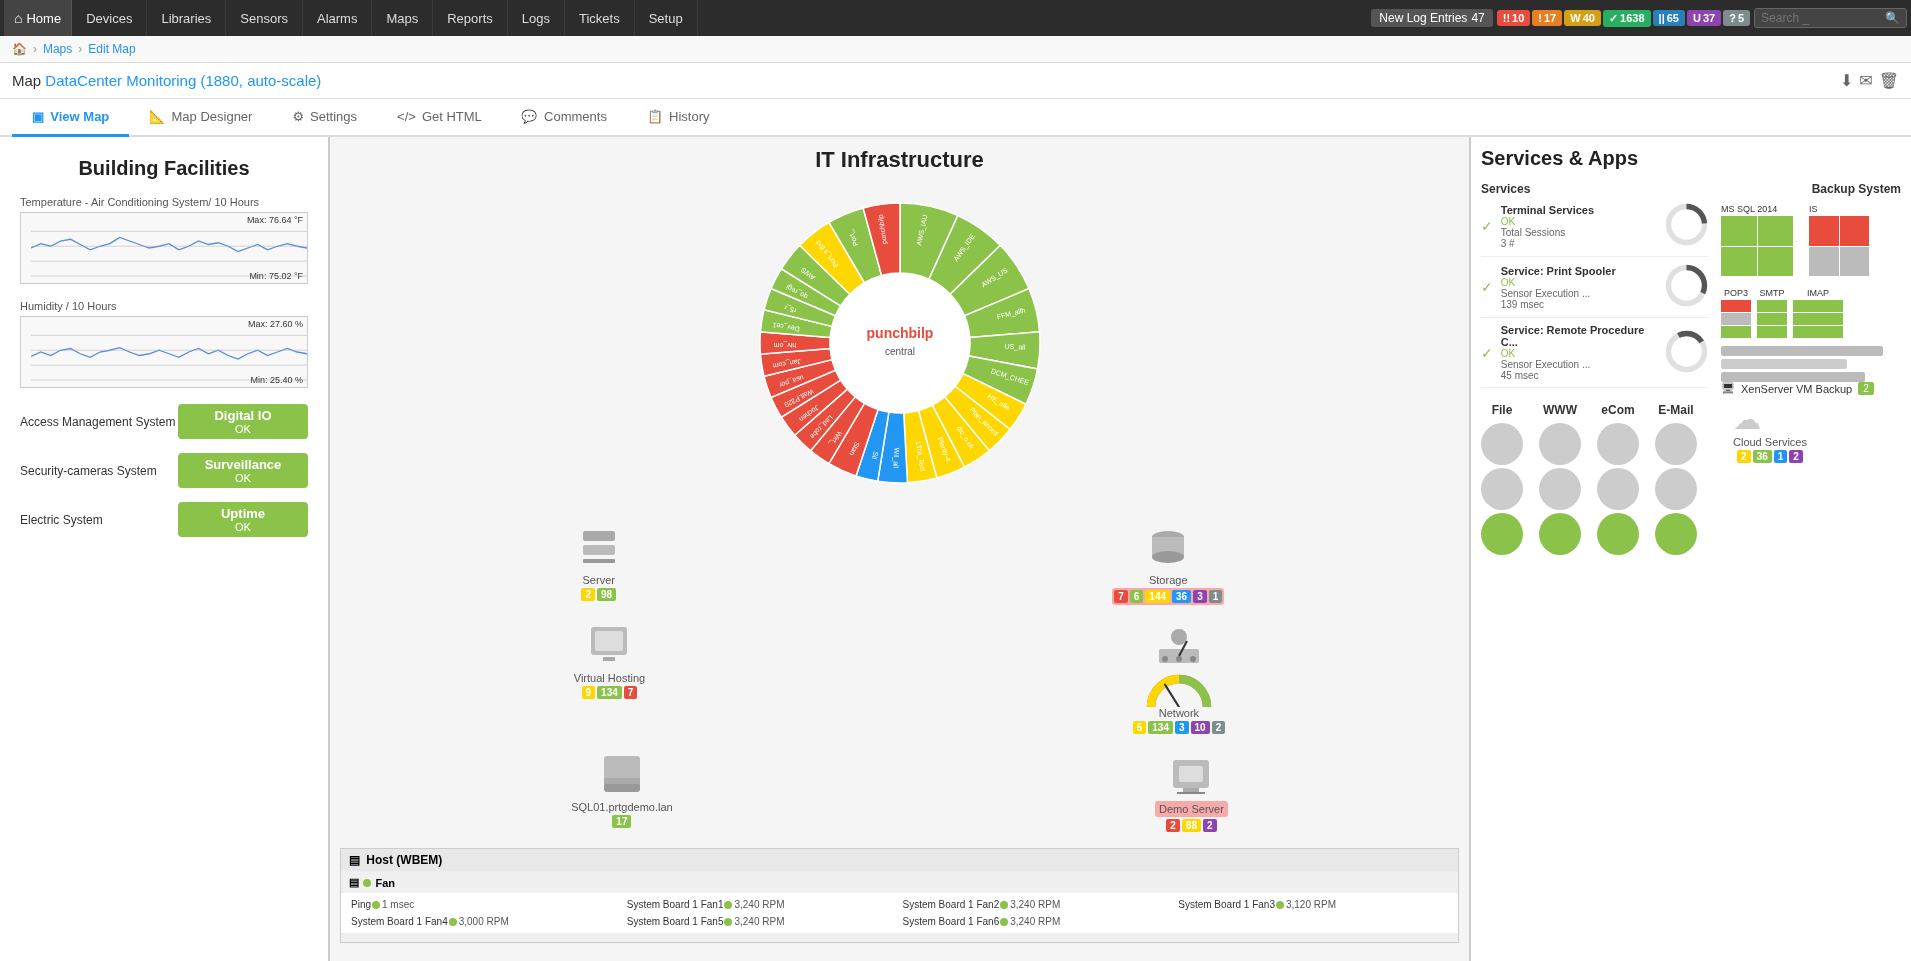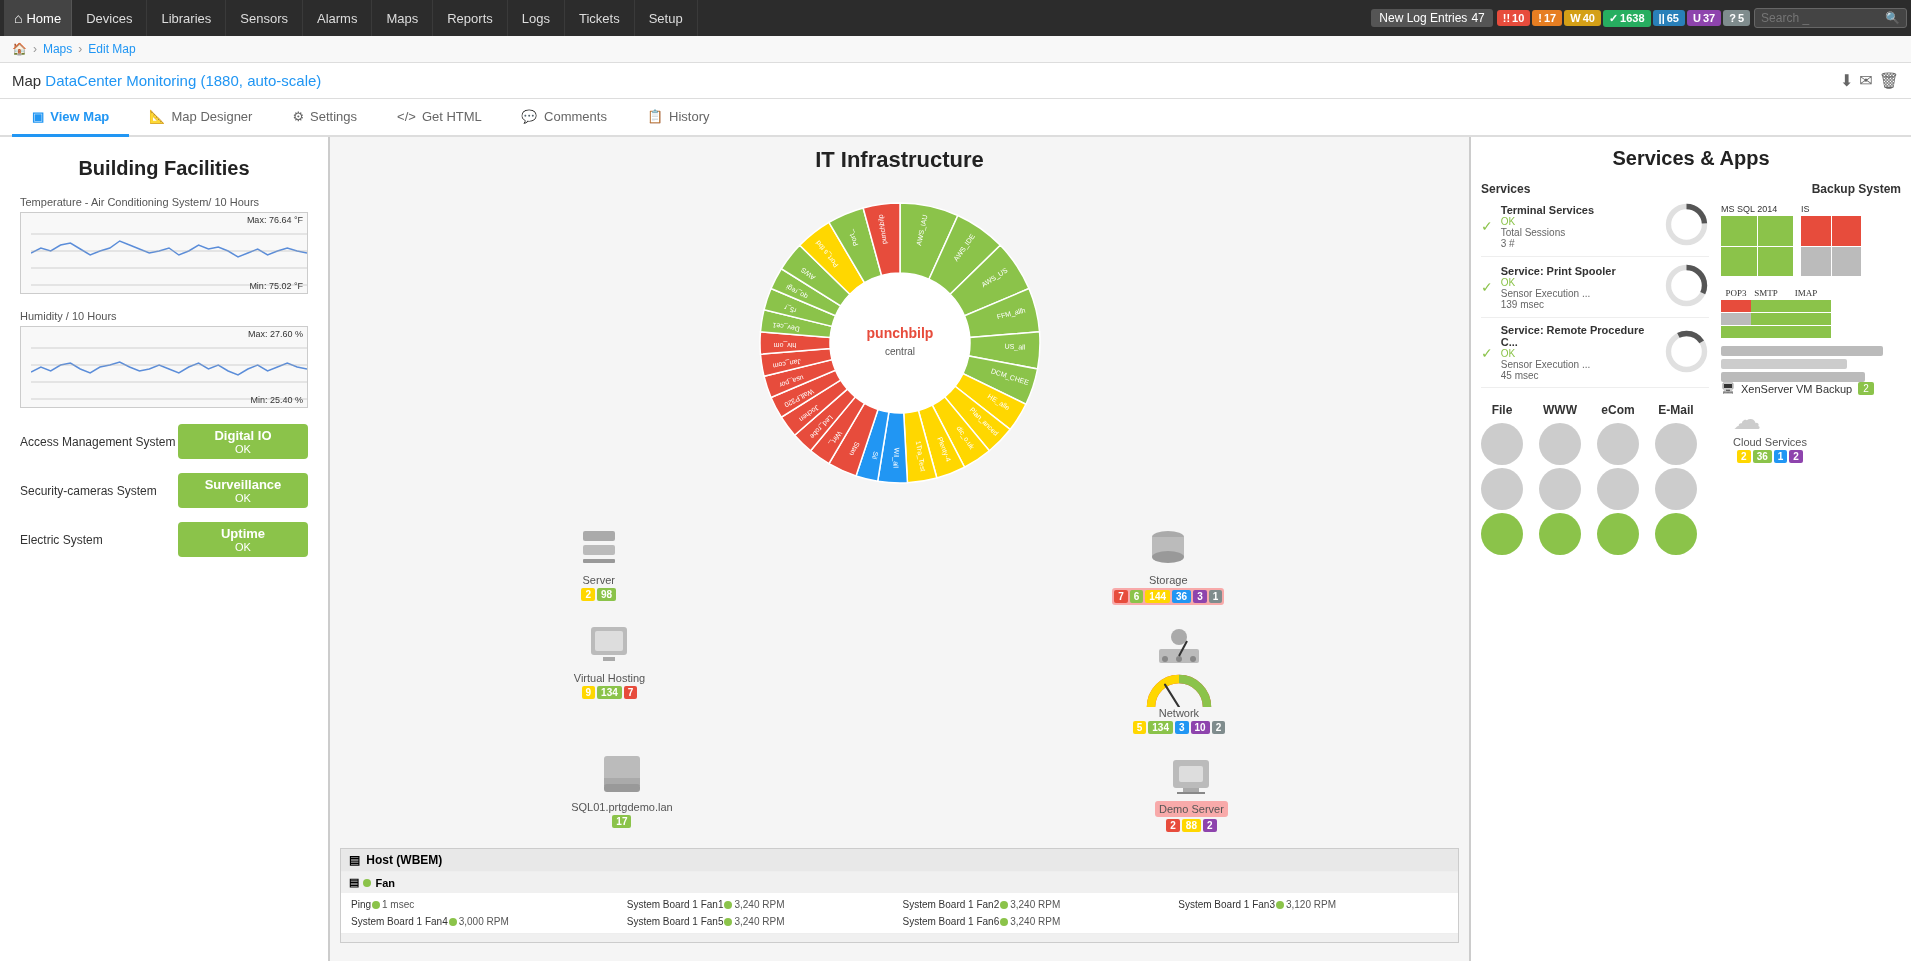--- a/index.html
+++ b/index.html
@@ -88,21 +88,21 @@
     .left-panel {
       width: 330px; background: #fff; border-right: 2px solid #ccc;
       padding: 20px; flex-shrink: 0;
     }
     .panel-title {
       font-size: 20px; font-weight: bold; color: #222; text-align: center; margin-bottom: 16px;
     }
     .chart-section { margin-bottom: 16px; }
     .chart-label { font-size: 11px; color: #555; margin-bottom: 4px; }
     .chart-box {
-      border: 1px solid #ccc; background: #f8f8f8; height: 82px; position: relative; overflow: hidden; padding-left: 10px;
+      border: 1px solid #ccc; background: #f8f8f8; height: 72px; position: relative; overflow: hidden; padding-left: 10px;
     }
     .chart-max { font-size: 9px; color: #333; position: absolute; top: 2px; right: 4px; }
     .chart-min { font-size: 9px; color: #333; position: absolute; bottom: 2px; right: 4px; }
     .chart-svg { width: 100%; height: 100%; }
 
     .facility-row {
       display: flex; align-items: center; justify-content: space-between;
       margin-bottom: 14px;
     }
     .facility-label { font-size: 12px; color: #333; }
@@ -150,21 +150,21 @@
     .host-data-grid {
       display: grid; grid-template-columns: 1fr 1fr 1fr 1fr; gap: 2px; padding: 4px 8px;
     }
     .host-sensor { display: flex; flex-direction: row; gap: 1px; padding: 2px; }
     .sensor-name { font-size: 10px; color: #333; }
     .sensor-val { font-size: 10px; color: #555; display: flex; align-items: center; gap: 2px; }
     .dot-green { width: 8px; height: 8px; border-radius: 50%; background: #8bc34a; display: inline-block; }
 
     
     .right-panel { width: 440px; background: #fff; padding: 10px; flex-shrink: 0; overflow-y: auto; }
-    .right-title { font-size: 20px; font-weight: bold; color: #222; text-align: center; margin-bottom: 12px; }
+    .right-title { font-size: 20px; font-weight: bold; color: #222; text-align: left; margin-bottom: 12px; }
     .services-label { font-size: 12px; font-weight: bold; color: #333; margin-bottom: 6px; }
     .service-row {
       display: flex; align-items: center; gap: 8px; margin-bottom: 6px; padding-bottom: 6px;
       border-bottom: 1px solid #eee;
     }
     .service-check { color: #8bc34a; font-size: 14px; }
     .service-info { flex: 1; }
     .service-name { font-size: 11px; font-weight: bold; color: #333; }
     .service-status { font-size: 10px; color: #8bc34a; }
     .service-detail { font-size: 10px; color: #666; }
@@ -622,42 +622,42 @@
               <circle cx="50" cy="50" r="40" fill="none" stroke="#e0e0e0" stroke-width="12"></circle>
               <circle cx="50" cy="50" r="40" fill="none" stroke="#555" stroke-width="12" stroke-dasharray="40 191" stroke-dashoffset="0" transform="rotate(-90 50 50)"></circle>
             </svg>
           </div>
         </div>
       </div>
 
       <div class="services-right">
         <div class="backup-title" style="text-align:right;margin-bottom:8px;">Backup System</div>
 
-        <div style="display:flex;gap:8px;margin-bottom:12px;">
+        <div style="display:flex;gap:16px;margin-bottom:12px;">
           <div>
             <div style="font-size:9px;color:#333;margin-bottom:2px;">MS SQL 2014</div>
             <div style="display:grid;grid-template-columns:1fr 1fr;width:72px;height:60px;gap:1px;">
               <div style="background:#8bc34a;"></div>
               <div style="background:#8bc34a;"></div>
               <div style="background:#8bc34a;"></div>
               <div style="background:#8bc34a;"></div>
             </div>
           </div>
           <div>
             <div style="font-size:9px;color:#333;margin-bottom:2px;">IS</div>
             <div style="display:grid;grid-template-columns:1fr 1fr;width:60px;height:60px;gap:1px;">
               <div style="background:#e74c3c;"></div>
               <div style="background:#e74c3c;"></div>
               <div style="background:#bbb;"></div>
               <div style="background:#bbb;"></div>
             </div>
           </div>
         </div>
 
-        <div style="display:flex;margin-bottom:8px;font-family:Liberation Serif, serif;">
+        <div style="display:flex;gap:6px;margin-bottom:8px;">
           <div>
             <div style="font-size:9px;color:#333;text-align:center;margin-bottom:2px;">POP3</div>
             <div style="width:30px;">
               <div style="height:12px;background:#e74c3c;margin-bottom:1px;"></div>
               <div style="height:12px;background:#bbb;margin-bottom:1px;"></div>
               <div style="height:12px;background:#8bc34a;"></div>
             </div>
           </div>
           <div>
             <div style="font-size:9px;color:#333;text-align:center;margin-bottom:2px;">SMTP</div>

